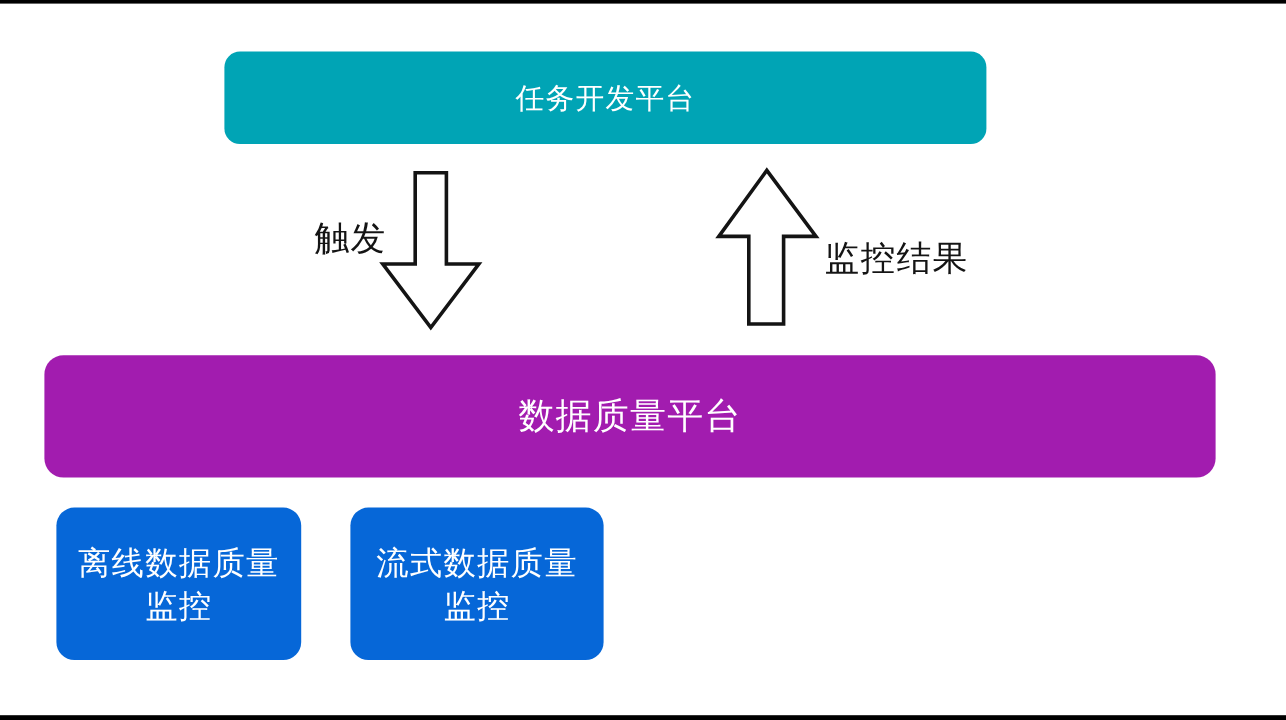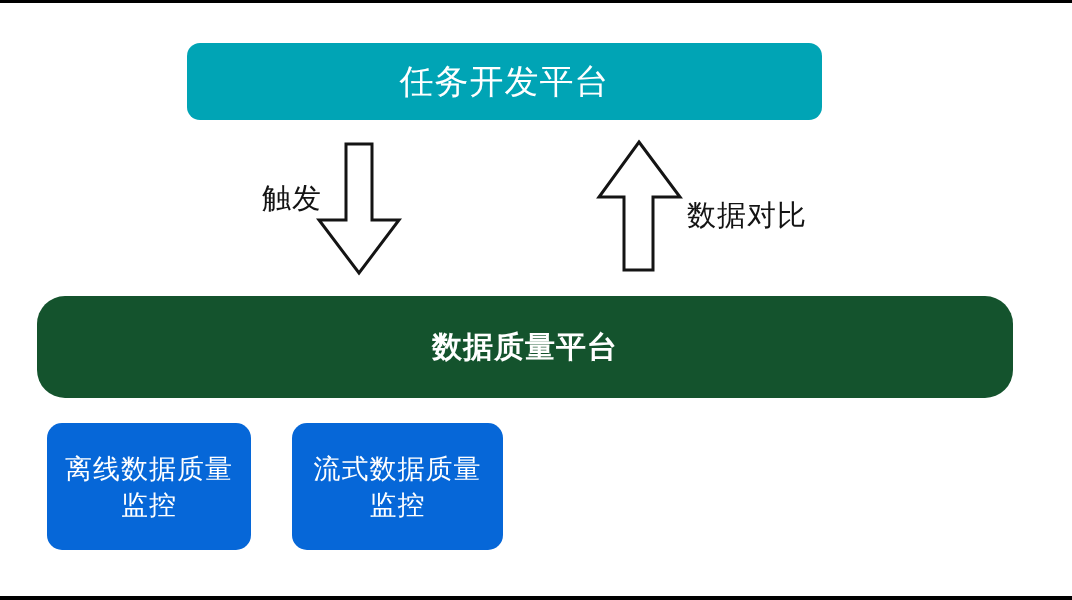--- a/index.html
+++ b/index.html
@@ -30,32 +30,32 @@
     color: #ffffff;
     text-align: center;
     white-space: pre-line;
   }
 
   .node.teal {
     left: 187px; top: 43px;
     width: 635px; height: 77px;
     background: #00a4b5;
     border-radius: 13px;
-    font-size: 34px;
+    font-size: 24px;
     font-weight: 500;
     letter-spacing: 1px;
   }
 
   .node.platform {
     left: 37px; top: 296px;
     width: 976px; height: 102px;
-    background: #14532d;
-    border-radius: 28px;
+    background: #a21caf;
+    border-radius: 16px;
     font-size: 30px;
-    font-weight: 700;
+    font-weight: 400;
     letter-spacing: 1px;
   }
 
   .node.module {
     top: 423px;
     height: 127px;
     background: #0667d8;
     border-radius: 15px;
     font-size: 27px;
     line-height: 36px;
@@ -105,21 +105,21 @@
   <svg class="arrow-svg down" width="88" height="136" viewBox="0 0 88 136">
     <polygon points="31,3 57,3 57,79 84,79 44,132 4,79 31,79"></polygon>
   </svg>
 
   <div class="arrow-label trigger">触发</div>
 
   <svg class="arrow-svg up" width="86" height="134" viewBox="0 0 86 134">
     <polygon points="42,3 83,58 56,58 56,131 27,131 27,58 2,58"></polygon>
   </svg>
 
-  <div class="arrow-label result">数据对比</div>
+  <div class="arrow-label result">监控结果</div>
 
   <div class="node platform">
     <span>数据质量平台</span>
   </div>
 
   <div class="node module m1">
     <span>离线数据质量
 监控</span>
   </div>
 

